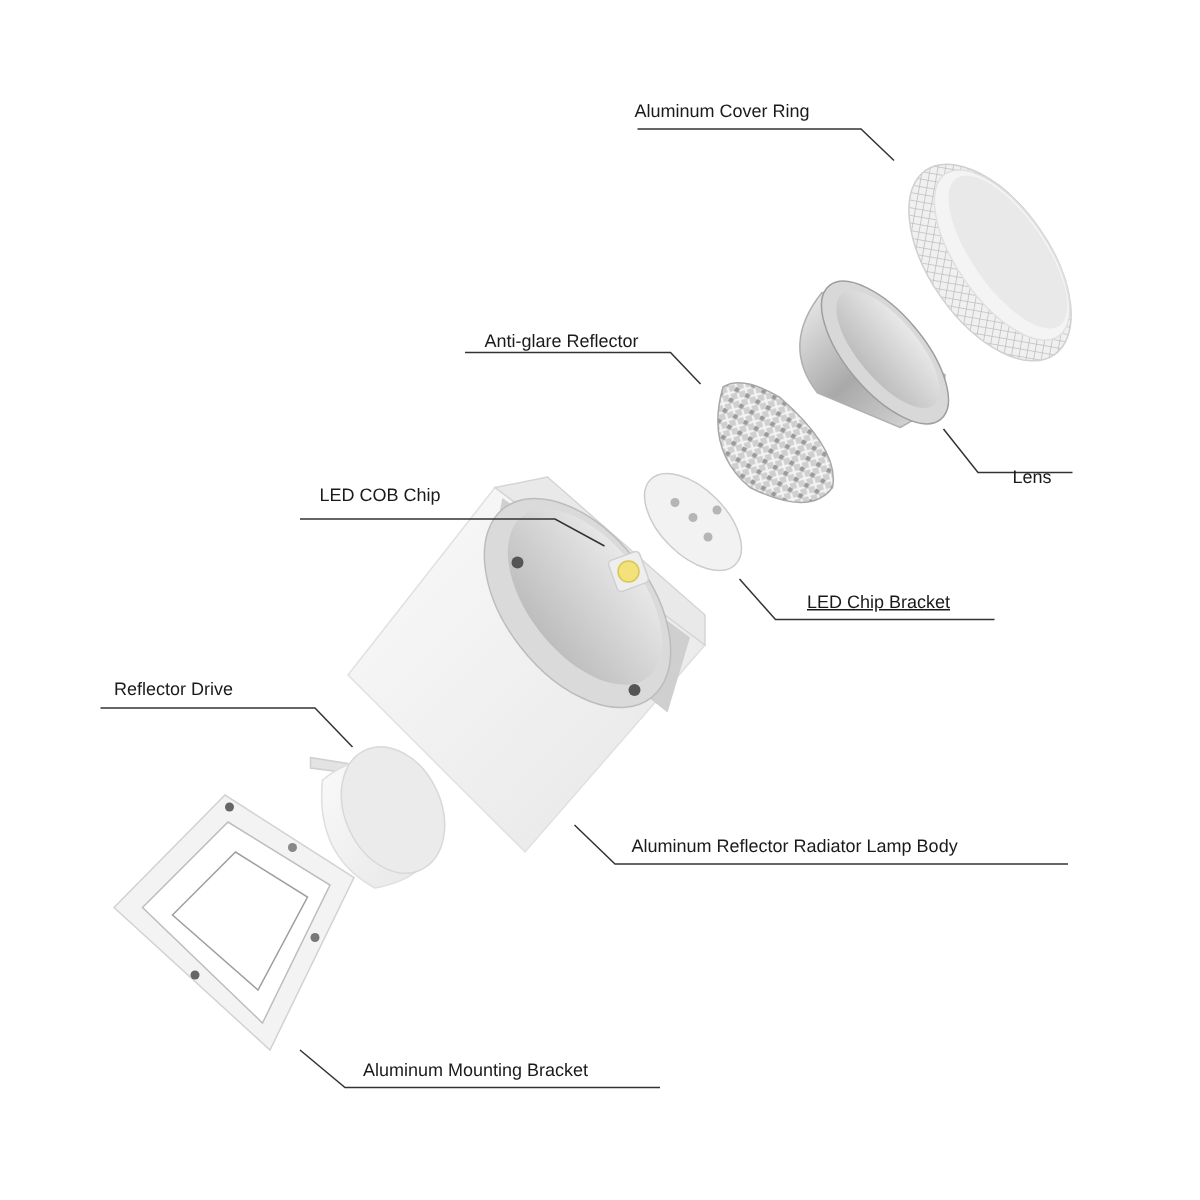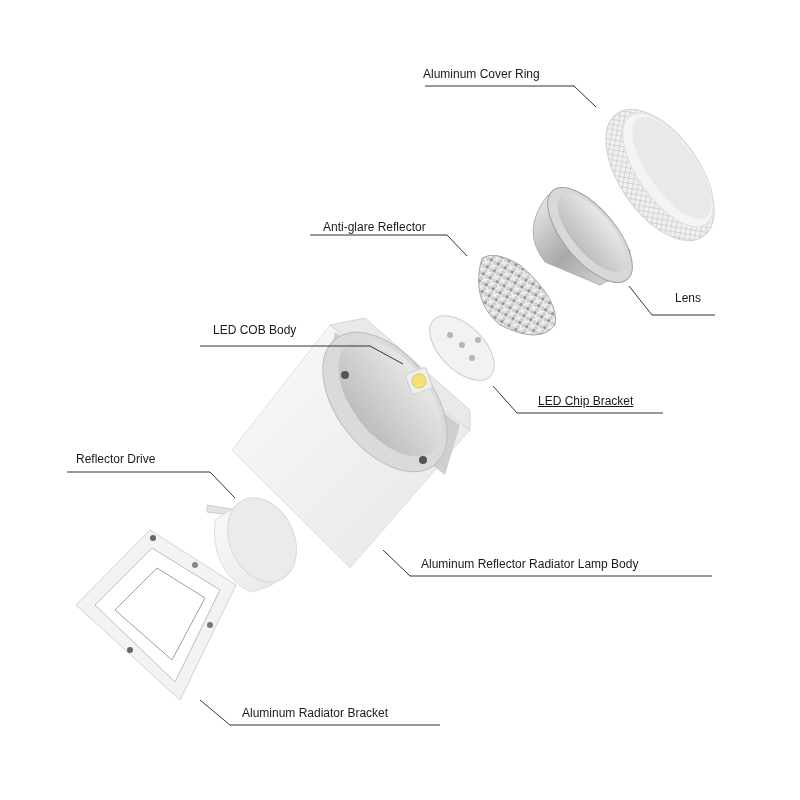--- a/index.html
+++ b/index.html
@@ -98,18 +98,18 @@
     <polyline points="200,346 370,346 403,364"></polyline>
     <polyline points="493,386 517,413 663,413"></polyline>
     <polyline points="67,472 210,472 235,498"></polyline>
     <polyline points="383,550 410,576 712,576"></polyline>
     <polyline points="200,700 230,725 440,725"></polyline>
   </g>
 </svg>
 
 <div class="label" style="left:423px;top:68px;">Aluminum Cover Ring</div>
 <div class="label" style="left:311px;top:221px;margin-left:12px;">Anti-glare Reflector</div>
-<div class="label" style="left:675px;top:292px;">Lens</div>
-<div class="label" style="left:213px;top:324px;">LED COB Body</div>
+<div class="label" style="left:675px;top:312px;">Lens</div>
+<div class="label" style="left:213px;top:324px;">LED COB Chip</div>
 <div class="label" style="left:538px;top:395px;text-decoration:underline;">LED Chip Bracket</div>
 <div class="label" style="left:76px;top:453px;">Reflector Drive</div>
 <div class="label" style="left:421px;top:558px;">Aluminum Reflector Radiator Lamp Body</div>
-<div class="label" style="left:242px;top:707px;">Aluminum Radiator Bracket</div>
+<div class="label" style="left:242px;top:707px;">Aluminum Mounting Bracket</div>
 
 </body></html>

